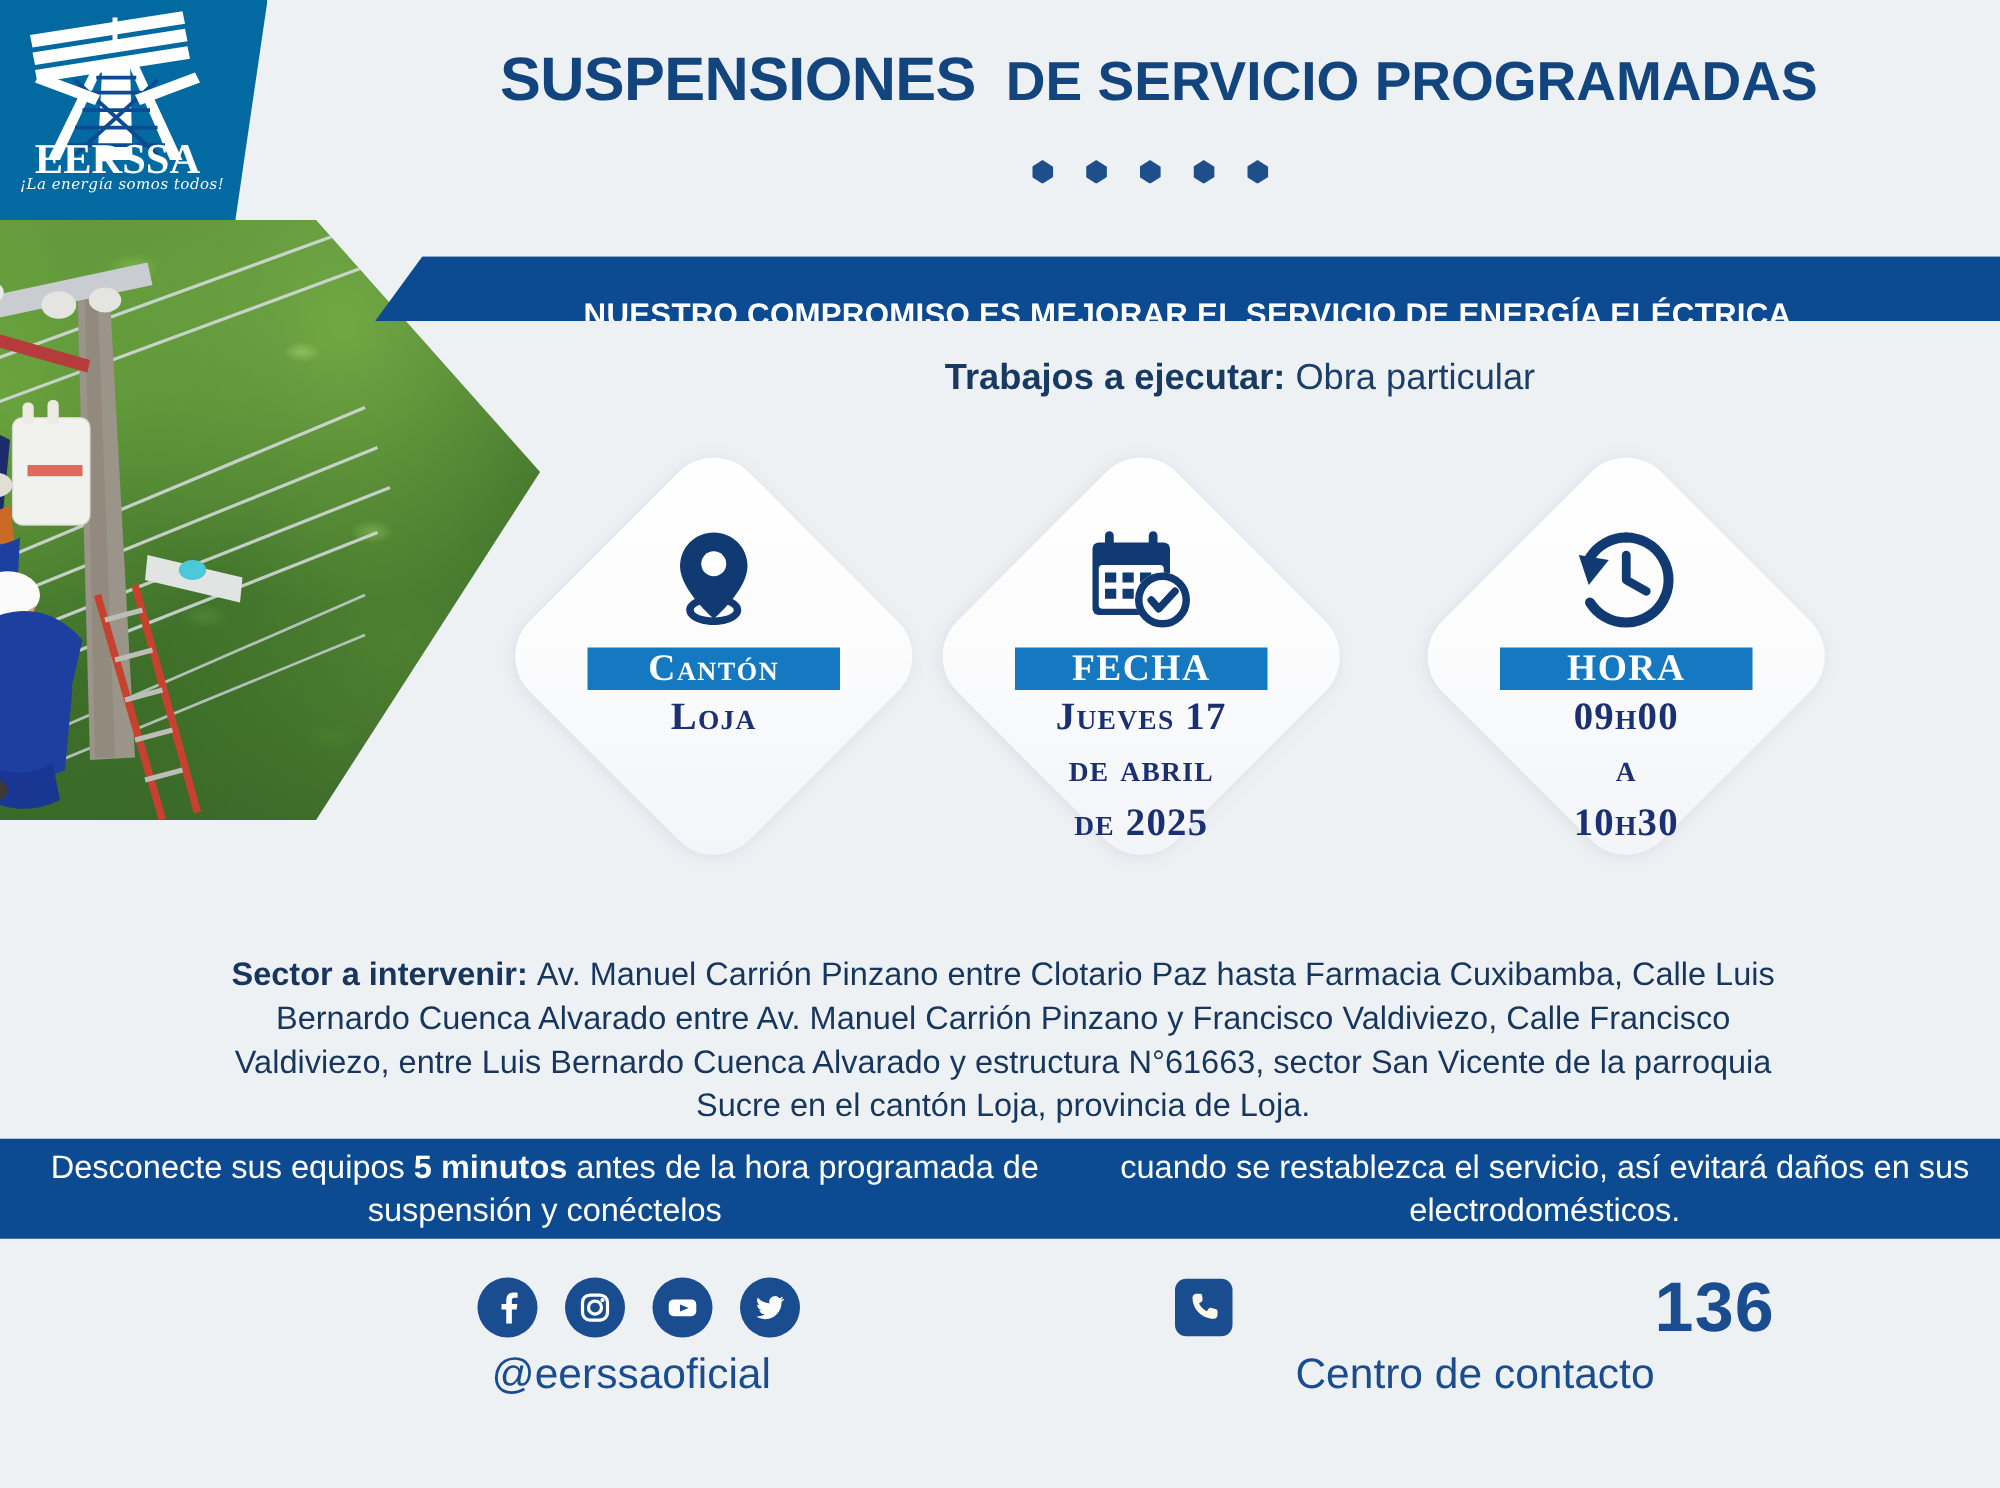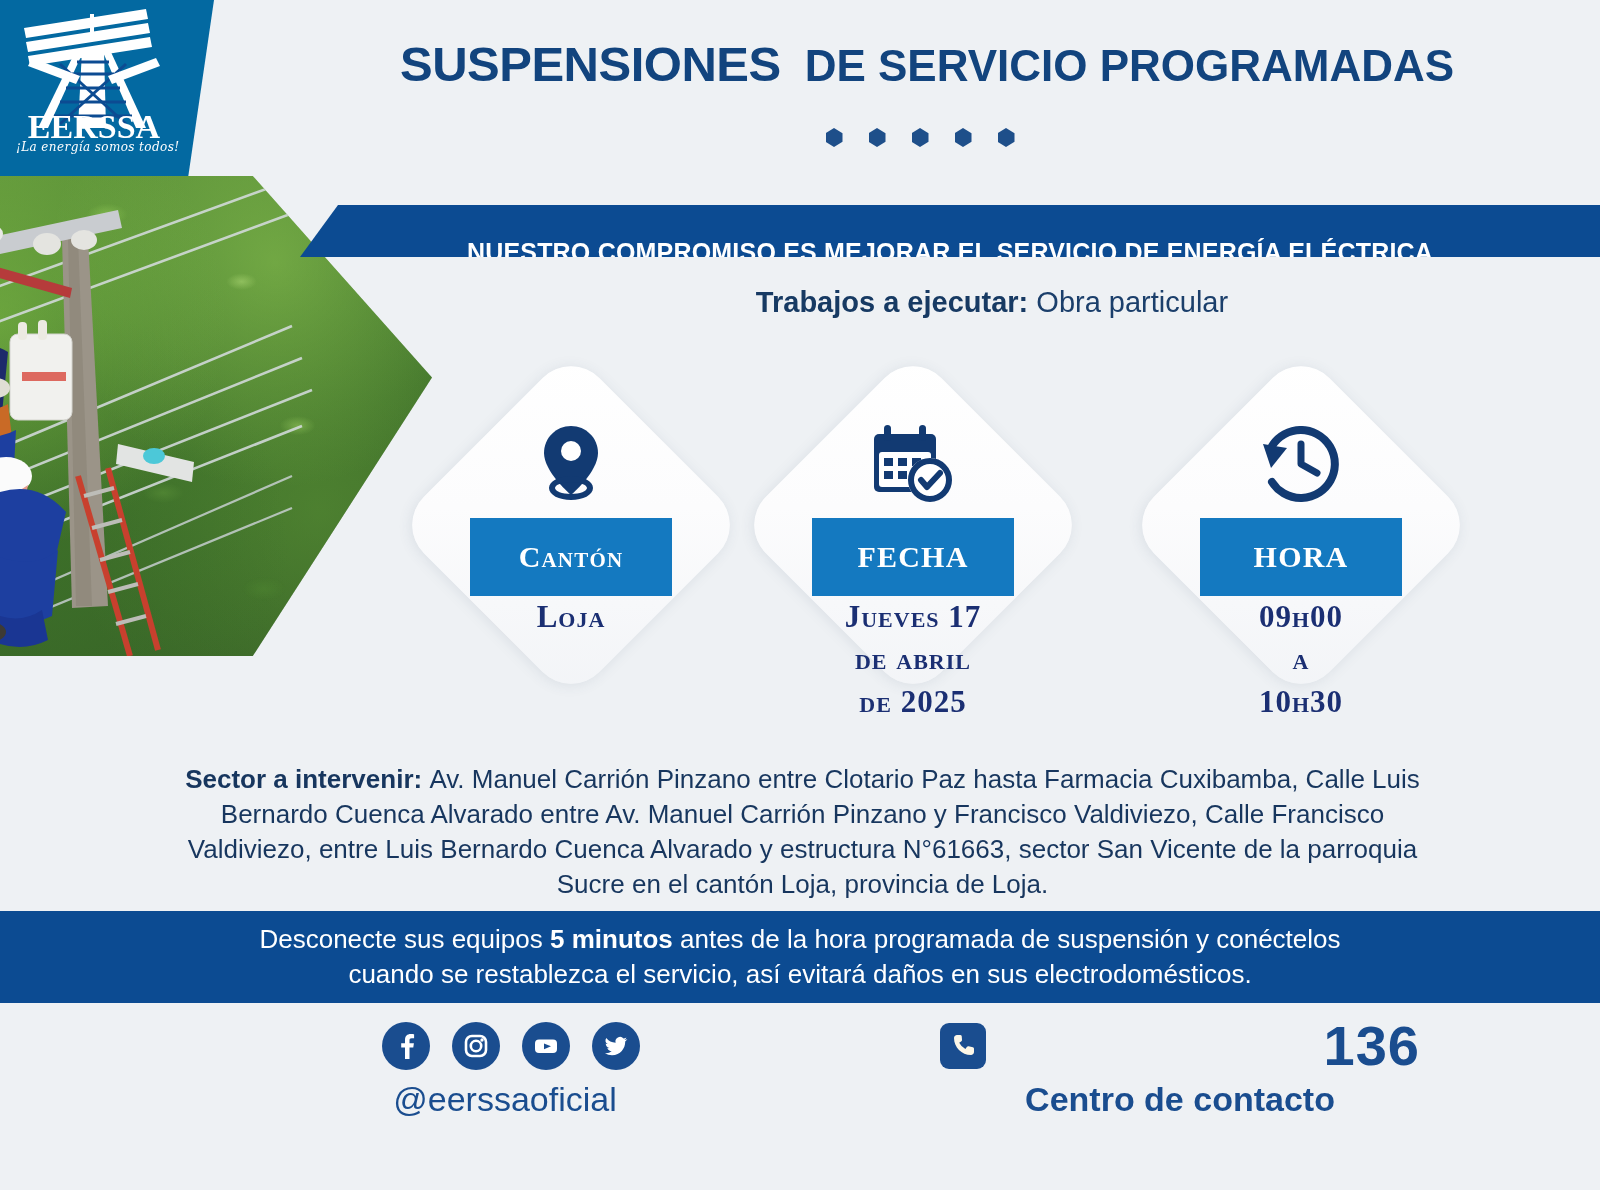--- a/index.html
+++ b/index.html
@@ -93,21 +93,21 @@
     margin-left:-124px;margin-top:-124px;
     transform:rotate(45deg);
     border-radius:40px;
     background:linear-gradient(135deg,#ffffff 0%,#fcfcfd 45%,#f2f4f7 100%);
     box-shadow:0 2px 14px rgba(60,80,110,.10);
   }
   .card .inner{position:absolute;inset:0;display:flex;flex-direction:column;align-items:center;}
   .card .ico{margin-top:62px;height:84px;display:flex;align-items:center;justify-content:center;}
   .card .chip{
     margin-top:12px;background:#1479c0;color:#ffffff;
-    padding:22px 26px;min-width:150px;text-align:center;
+    padding:0 26px;min-width:150px;text-align:center;
     font-family:"Liberation Serif","DejaVu Serif",serif;
     font-size:30px;font-weight:bold;letter-spacing:1.2px;
     font-variant:small-caps;line-height:1.12;
   }
   .card .val{
     text-align:center;color:#1b2f73;
     font-family:"Liberation Serif","DejaVu Serif",serif;
     font-weight:bold;font-size:31px;line-height:1.38;
     font-variant:small-caps;letter-spacing:1px;
   }
@@ -117,38 +117,38 @@
 
   
   .sector{
     position:absolute;left:180px;top:762px;width:1245px;z-index:5;
     text-align:center;color:#17365e;font-size:26px;line-height:1.35;
   }
   .sector b{font-weight:bold;}
 
   
   .warn{
-    position:absolute;left:0;top:911px;width:1600px;height:92px;
+    position:absolute;left:0;top:911px;width:1600px;height:80px;
     background:#0c4b92;z-index:5;
-    display:flex;flex-direction:column;align-items:center;justify-content:center;
+    display:flex;flex-direction:row;align-items:center;justify-content:center;
   }
   .warn div{color:#fff;font-size:26px;line-height:1.33;text-align:center;}
   .warn b{font-weight:bold;}
 
   
   .footer{position:absolute;left:0;top:1000px;width:1600px;height:130px;z-index:5;}
   .social{position:absolute;left:382px;top:22px;display:flex;gap:22px;}
   .soc{width:48px;height:48px;border-radius:50%;background:#1a4d8f;
     display:flex;align-items:center;justify-content:center;}
   .handle{position:absolute;left:330px;top:80px;width:350px;text-align:center;
     color:#1a4d8f;font-size:34px;}
   .contact{position:absolute;left:940px;top:18px;width:480px;text-align:center;}
   .contact .row{display:flex;align-items:center;justify-content:space-between;}
   .contact .num{color:#1a4d8f;font-size:56px;font-weight:bold;letter-spacing:1px;line-height:1;}
-  .contact .sub{margin-top:6px;color:#1a4d8f;font-size:34px;font-weight:bold;}
+  .contact .sub{margin-top:6px;color:#1a4d8f;font-size:34px;font-weight:normal;}
   .phone-box{width:46px;height:46px;border-radius:9px;background:#1a4d8f;
     display:flex;align-items:center;justify-content:center;}
 </style>
 </head>
 <body>
 
 <div class="stage">
 
   <div class="photo">
     <div class="leafy"></div>

